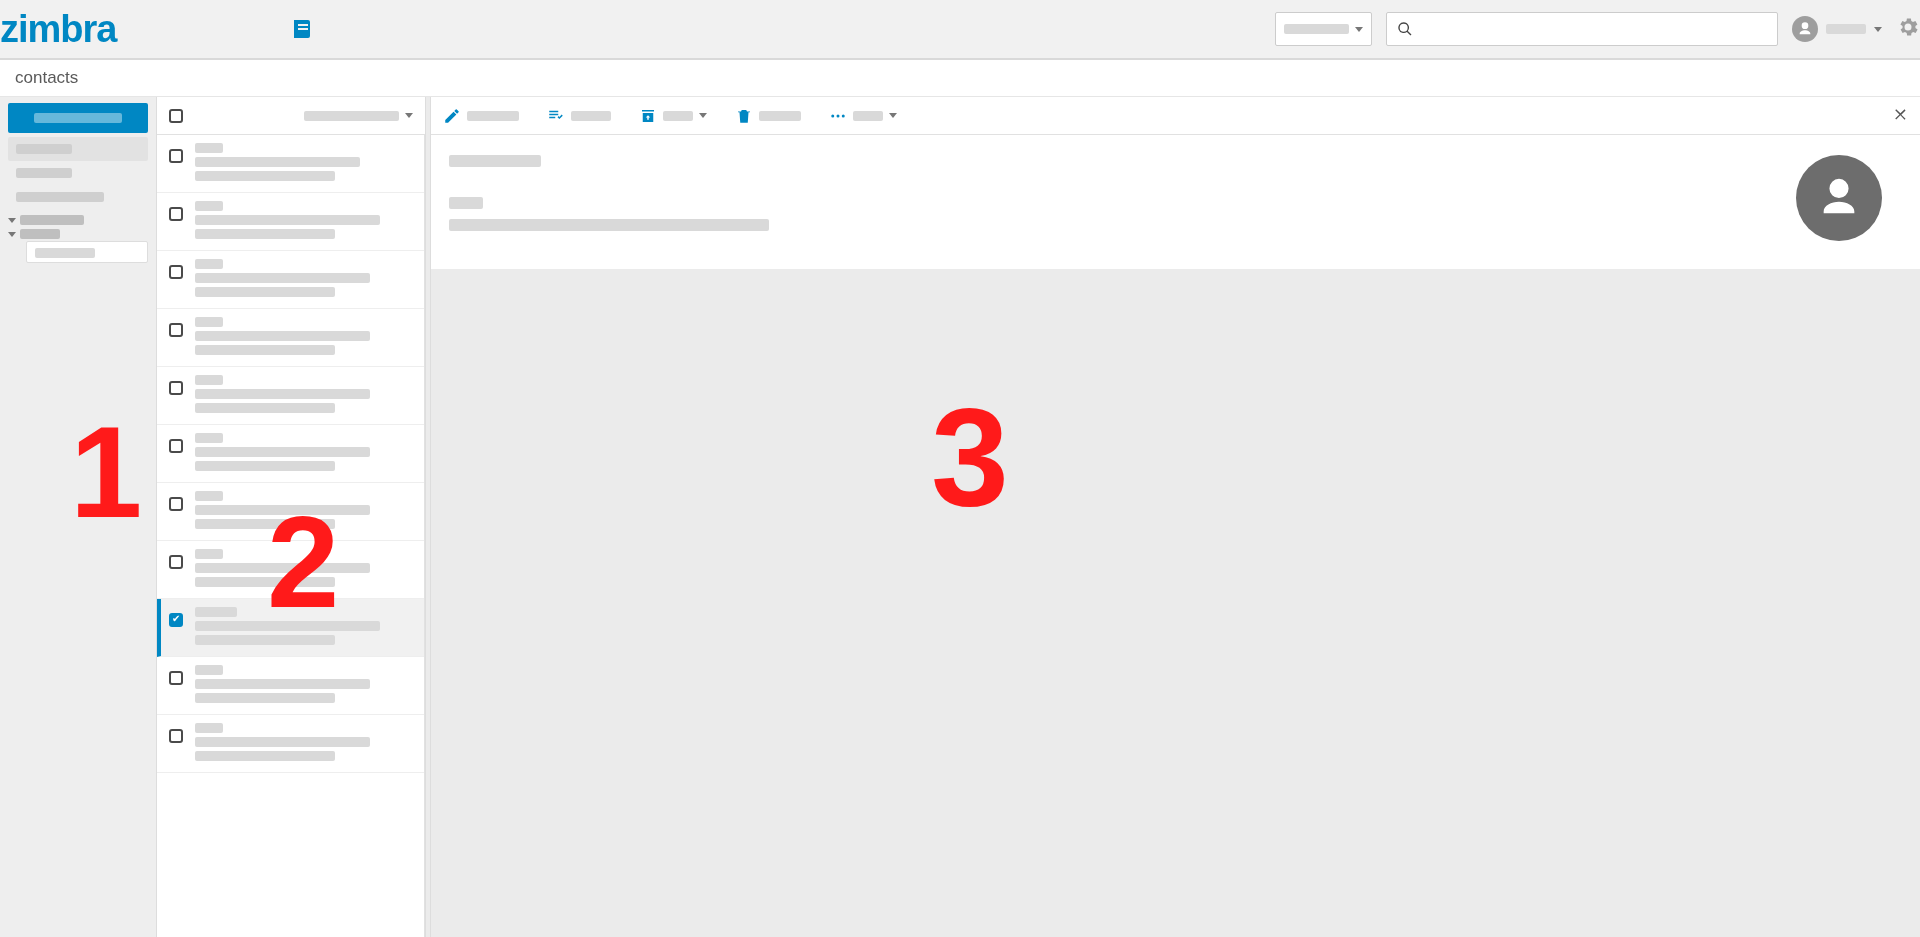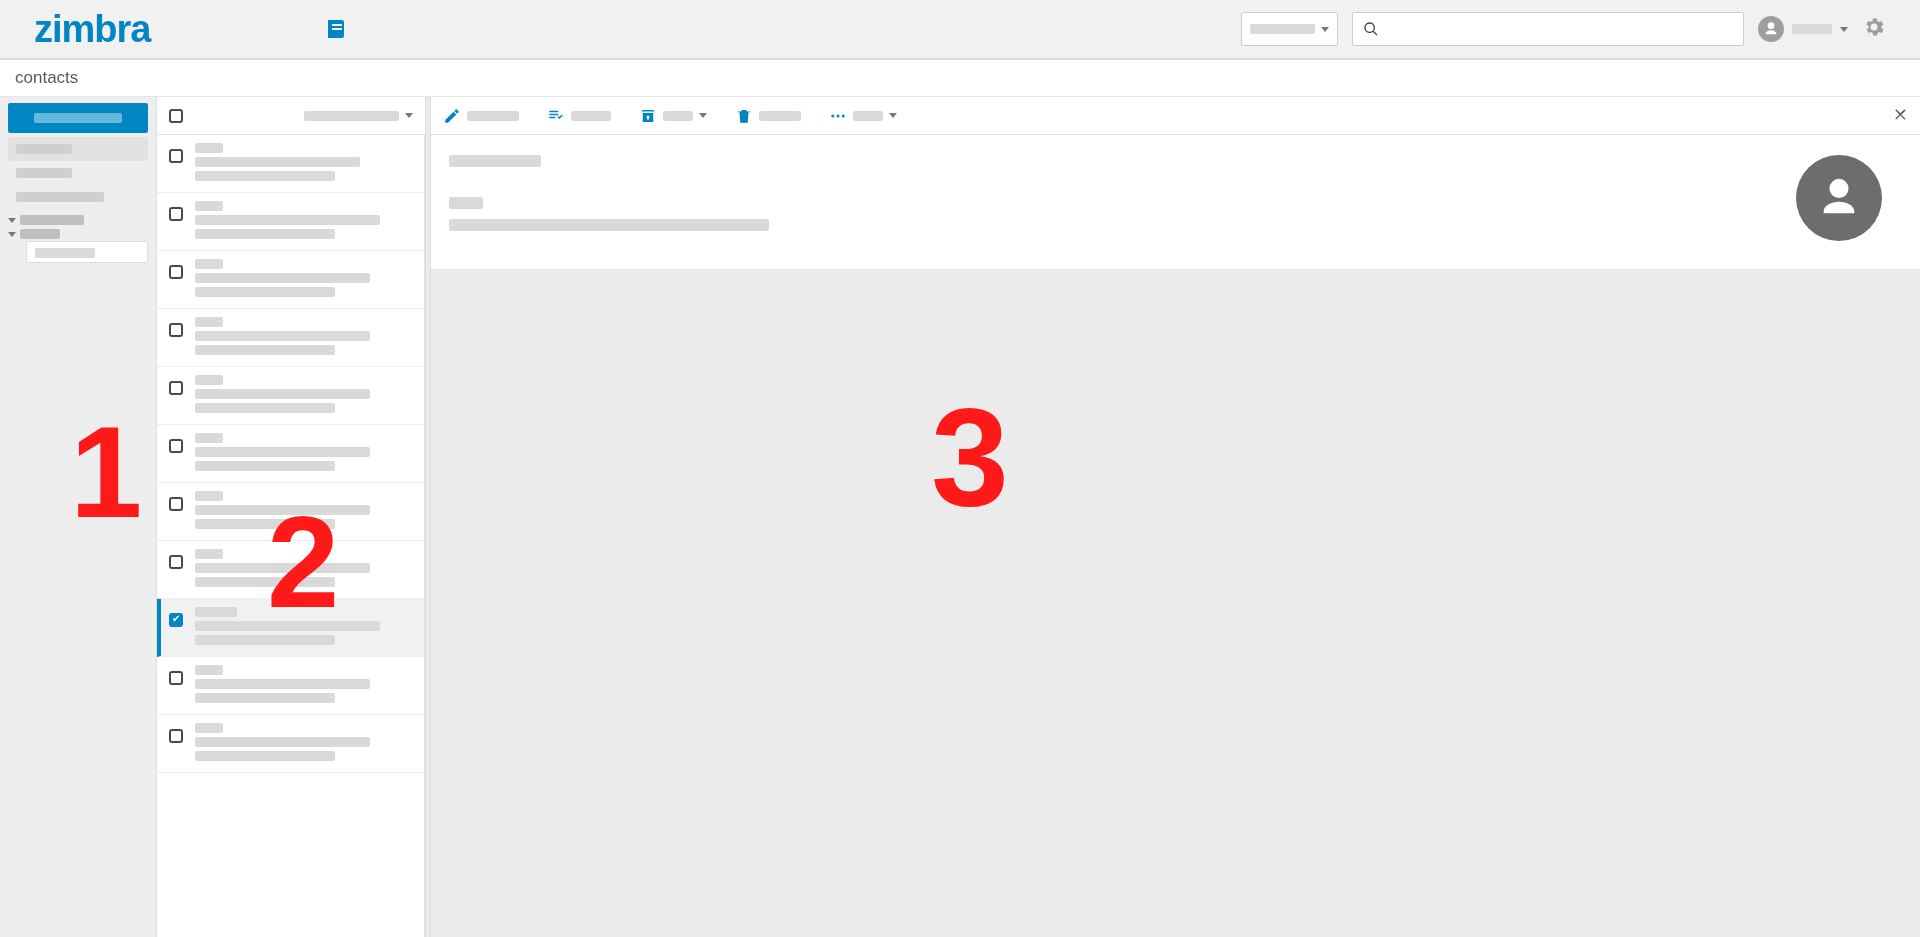--- a/index.html
+++ b/index.html
@@ -5,21 +5,21 @@
     * { box-sizing: border-box; margin: 0; padding: 0; font-family: Arial, Helvetica, sans-serif; }
     html, body { width: 1920px; height: 937px; overflow: hidden; background: #f0f0f0; }
 
     
     .header {
       height: 60px;
       background: #f1f1f1;
       border-bottom: 2px solid #d9d9d9;
       display: flex;
       align-items: center;
-      padding: 0 34px;
+      padding: 0 0;
       position: relative;
     }
     .logo {
       color: #0087c3;
       font-size: 38px;
       font-weight: 600;
       letter-spacing: -1px;
       user-select: none;
     }
     .app-icon {

